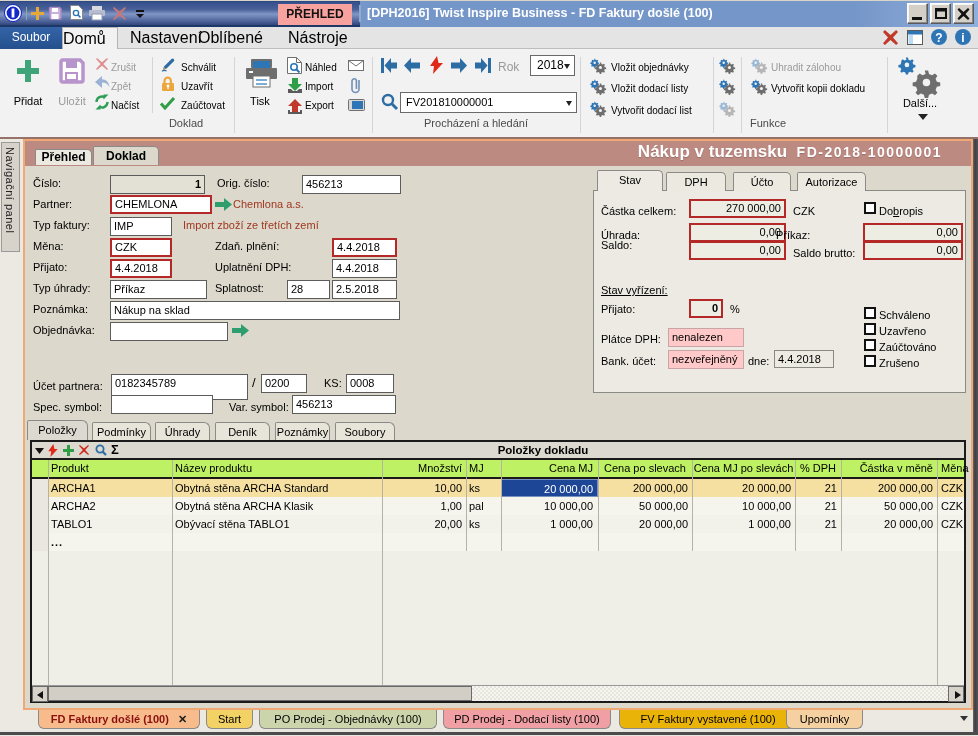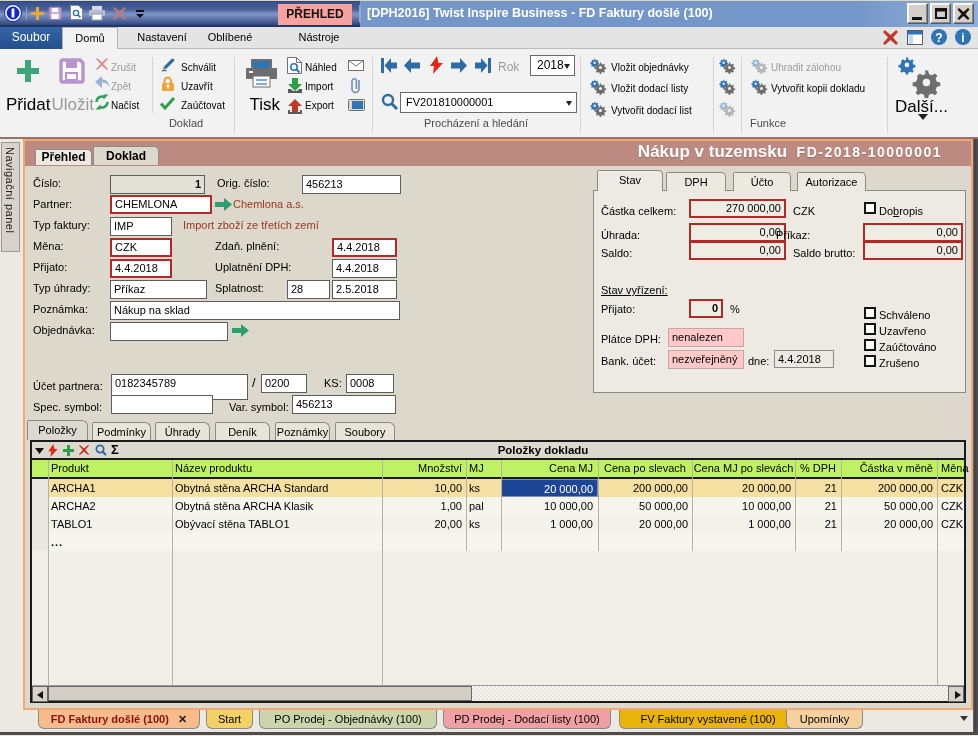--- a/index.html
+++ b/index.html
@@ -9,28 +9,28 @@
 #titlebar{left:0;top:0;width:978px;height:27px;background:linear-gradient(to bottom,#1c3768 0%,#35508d 8%,#4a6198 35%,#8096c6 52%,#54699f 75%,#2c4277 95%,#1c3768 100%)}
 #titlebar .rightpart{left:360px;top:0;width:618px;height:27px;background:linear-gradient(to right,#7596c8 0%,#7596c8 80%,#8fb0dc 100%)}
 #titlebar .topline{left:0;top:0;width:978px;height:1px;background:#d8d4c8}
 #titlebar .botline{left:0;top:25px;width:360px;height:2px;background:#1c3768}
 #prehledbox{left:278px;top:4px;width:74px;height:21px;background:#f8a2a0;text-align:center;line-height:21px;font-weight:bold;font-size:12px;color:#111}
 #apptitle{left:367px;top:0;height:26px;line-height:26px;color:#fff;font-weight:bold;font-size:12.5px}
 .winbtn{top:3px;width:21px;height:21px;background:#d4d0c8;border:1px solid #fff;border-right-color:#5a5a5a;border-bottom-color:#5a5a5a;box-shadow:inset -1px -1px 0 #8a8a8a,inset 1px 1px 0 #f6f5f2;text-align:center;font-weight:bold;font-size:12px;line-height:19px}
 
 #menubar{left:0;top:27px;width:978px;height:22px;background:#e4e4e4;border-bottom:1px solid #bdbdbd}
 #soubor{left:0;top:0;width:62px;height:22px;background:linear-gradient(#3464a8,#24508c);color:#fff;text-align:center;line-height:21px;font-size:12px}
-.menutab{top:0;height:22px;line-height:21px;font-size:11px;text-align:center}
+.menutab{top:0;height:22px;line-height:21px;font-size:16px;}
 #tab-domu{left:62px;width:56px;background:#f2f2f2;border:1px solid #b4b4b4;border-bottom:none}
 
 #ribbon{left:0;top:49px;width:978px;height:90px;background:#f2f2f2}
 #ribbon .botline{left:0;top:88px;width:978px;height:2px;background:#96726a}
 .rsep{top:8px;width:1px;height:76px;background:#d5d5d5}
 .glabel{top:68px;height:14px;font-size:11px;color:#4a4a4a;text-align:center}
-.bigbtn{top:4px;text-align:right;font-size:17px}
+.bigbtn{top:4px;text-align:center;font-size:11px}
 .smalltxt{font-size:10px;height:19px;line-height:19px}
 .gray{color:#9a9a9a}
 .combo{background:#fff;border:1px solid #6a6a6a}
 .combo .arr{position:absolute;right:4px;top:50%;margin-top:-2px;width:0;height:0;border:3.5px solid transparent;border-top:5px solid #222;border-bottom:none}
 
 #navstrip{left:0;top:140px;width:23px;height:592px;background:#ece9e2}
 #navbtn{left:1px;top:2px;width:19px;height:110px;background:#d7d3cb;border:1px solid #9a9a98;color:#222;font-size:11px}
 #navbtn span{position:absolute;left:2px;top:4px;writing-mode:vertical-rl;letter-spacing:.5px}
 
 #content{left:23px;top:139px;width:950px;height:571px;background:#dcd8cc}
@@ -408,21 +408,21 @@
   <div class="abs" id="rpanel">
     <div class="abs lbl" style="left:7px;top:13px">Částka celkem:</div>
     <div class="abs fld red rop" style="left:95px;top:8px;width:97px;height:19px">270 000,00</div>
     <div class="abs lbl" style="left:199px;top:13px">CZK</div>
     <div class="abs cb" style="left:270px;top:11px"></div>
     <div class="abs lbl" style="left:285px;top:13px">Do<u>b</u>ropis</div>
     <div class="abs lbl" style="left:7px;top:37px">Úhrada:</div>
     <div class="abs fld red rop" style="left:95px;top:32px;width:97px;height:19px">0,00</div>
     <div class="abs lbl" style="left:182px;top:37px">Příkaz:</div>
     <div class="abs fld red rop" style="left:269px;top:32px;width:100px;height:19px">0,00</div>
-    <div class="abs lbl" style="left:7px;top:55px">Saldo:</div>
+    <div class="abs lbl" style="left:7px;top:47px">Saldo:</div>
     <div class="abs fld red rop" style="left:95px;top:50px;width:97px;height:19px">0,00</div>
     <div class="abs lbl" style="left:199px;top:55px">Saldo brutto:</div>
     <div class="abs fld red rop" style="left:269px;top:50px;width:100px;height:19px">0,00</div>
     <div class="abs lbl" style="left:7px;top:92px;text-decoration:underline">Stav vyřízení:</div>
     <div class="abs lbl" style="left:7px;top:111px">Přijato:</div>
     <div class="abs fld red rop" style="left:95px;top:108px;width:34px;height:19px;font-weight:bold">0</div>
     <div class="abs lbl" style="left:136px;top:111px">%</div>
     <div class="abs lbl" style="left:7px;top:141px">Plátce DPH:</div>
     <div class="abs fld pink" style="left:74px;top:137px;width:76px;height:19px">nenalezen</div>
     <div class="abs lbl" style="left:7px;top:163px">Bank. účet:</div>

